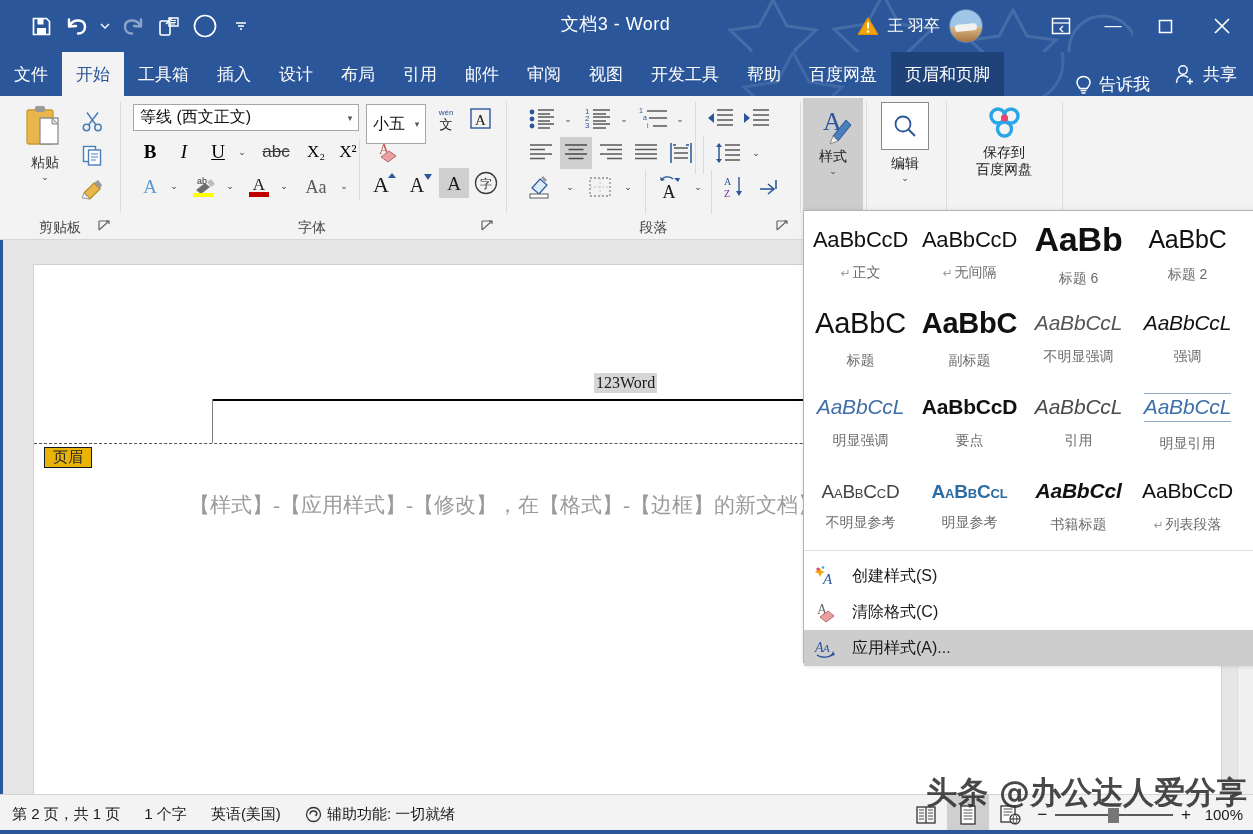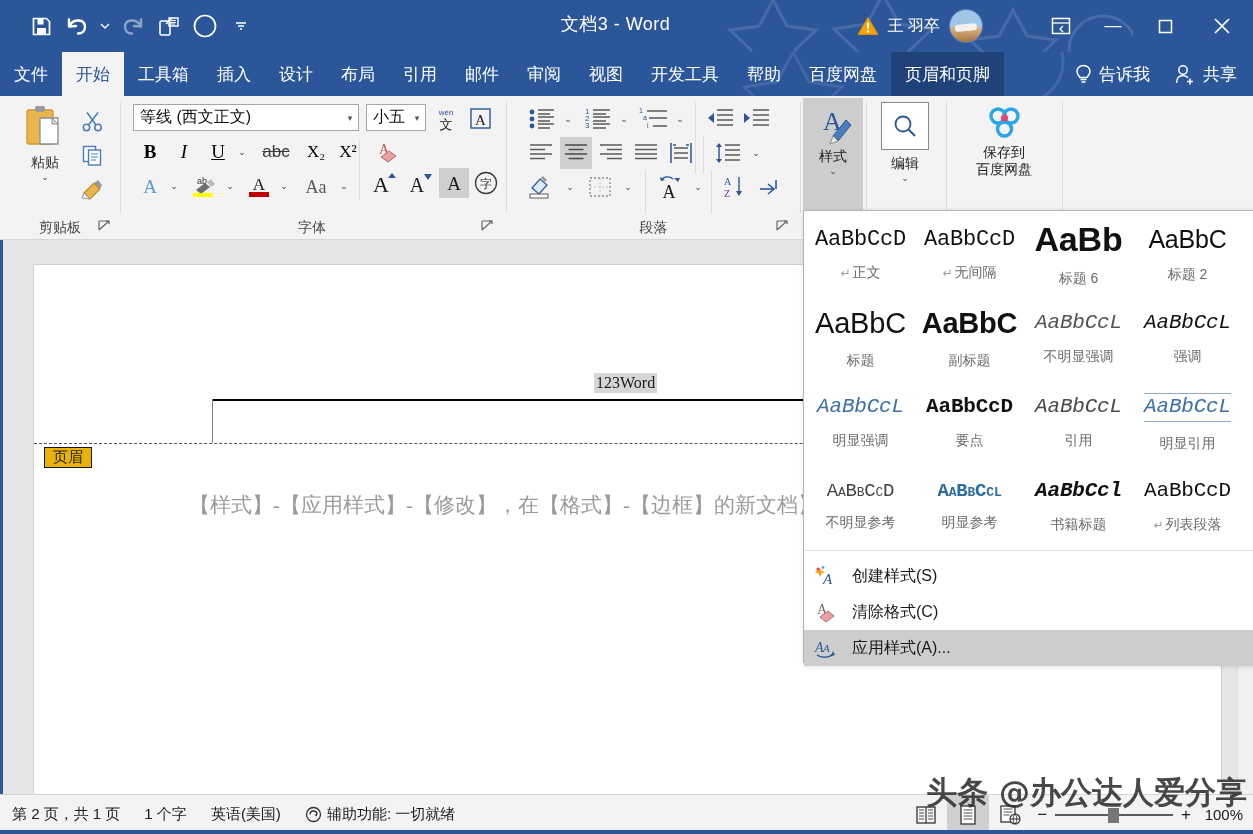--- a/index.html
+++ b/index.html
@@ -63,21 +63,21 @@
   .tabsrow .deco2 {
     position: absolute; top: -40px; right: 150px; width: 380px; height: 110px; opacity: .10;
   }
   .tab {
     padding: 0 14px; display: flex; align-items: center; justify-content: center;
     color: #ffffff; font-size: 17px; cursor: pointer; position: relative; white-space: nowrap;
   }
   .tab.active { background: #f3f3f3; color: #2b579a; }
   .tab.ctx { background: #1f4279; }
   .tabs-right { margin-left: auto; display: flex; align-items: stretch; }
-  .tellme { display: flex; align-items: center; gap: 7px; padding: 0 14px; color: #fff; font-size: 17px; cursor: pointer; }
+  .tellme { display: flex; align-items: flex-end; gap: 7px; padding: 0 14px; color: #fff; font-size: 17px; cursor: pointer; }
   .share { display: flex; align-items: center; gap: 7px; padding: 0 16px 0 10px; color: #fff; font-size: 17px; cursor: pointer; }
 
   
   .ribbon {
     position: absolute; left: 0; top: 96px; width: 1253px; height: 144px;
     background: #f3f3f3; border-bottom: 1px solid #d6d6d6;
   }
   .grp { position: absolute; top: 0; height: 144px; }
   .grp-label {
     position: absolute; bottom: 3px; left: 0; width: 100%; text-align: center;
@@ -152,21 +152,21 @@
     position: absolute; left: 803px; top: 210px; width: 452px; height: 453px;
     background: #ffffff; border: 1px solid #b3b3b3; box-shadow: 2px 2px 6px rgba(0,0,0,.20);
     z-index: 40;
   }
   .gal-grid { display: flex; flex-wrap: wrap; padding: 2px 0 0 2px; }
   .gal-cell {
     width: 109px; height: 84px; display: flex; flex-direction: column;
     align-items: center; justify-content: center; cursor: pointer; overflow: hidden;
   }
   .gal-prev {
-    font-family: Liberation Mono, monospace;
+    font-family: Liberation Sans, sans-serif;
     color: #111; white-space: nowrap; line-height: 1.05; letter-spacing: -.2px;
   }
   .gal-name { font-size: 14px; color: #6b6b6b; margin-top: 13px; white-space: nowrap; }
   .gal-pilcrow { font-size: 12px; color: #9a9a9a; margin-right: 2px; }
   .gal-sep { height: 1px; background: #e0e0e0; margin: 1px 0 0; }
   .gal-cmd {
     display: flex; align-items: center; height: 36px; padding-left: 8px; cursor: pointer; gap: 14px;
   }
   .gal-cmd.sel { background: #cdcdcd; }
   .gal-cmd .lab { font-size: 16px; color: #1a1a1a; }
@@ -368,21 +368,21 @@
           </svg>
       </div>
     </div>
     <div class="grp-sep" style="left:120px"></div>
 
     <div class="grp" style="left:121px;width:382px">
       <div class="fontbox" style="left:12px;top:8px;width:226px;height:27px">
         <span class="txt">等线 (西文正文)</span>
         <span class="caret">▾</span>
       </div>
-      <div class="fontbox" style="left:245px;top:8px;width:60px;height:27px">
+      <div class="fontbox" style="left:245px;top:8px;width:60px;height:40px">
         <span class="txt">小五</span>
         <span class="caret">▾</span>
       </div>
       <div class="tool" style="left:310px;top:8px;width:30px;height:28px;flex-direction:column">
         <svg width="24" height="25" viewBox="0 0 24 25">
           <text x="12" y="9" font-size="8" fill="#2b579a" text-anchor="middle" font-family="Liberation Sans, sans-serif">wén</text>
           <text x="12" y="23" font-size="13" fill="#1a1a1a" text-anchor="middle" font-family="Liberation Sans, sans-serif">文</text>
         </svg>
       </div>
       <div class="tool" style="left:344px;top:8px;width:30px;height:28px">

